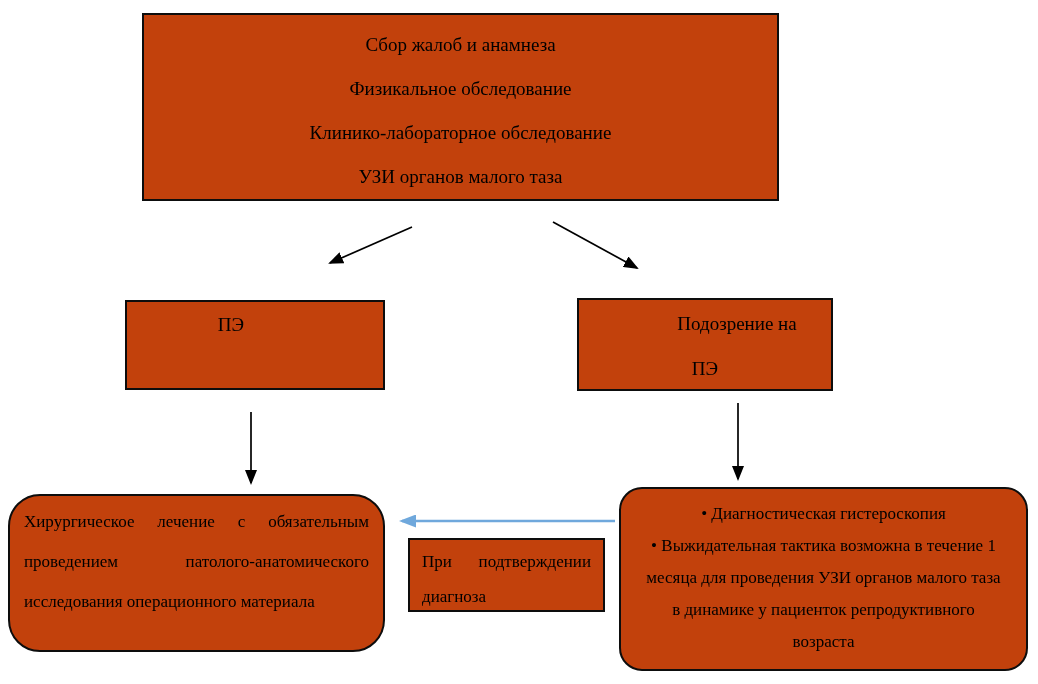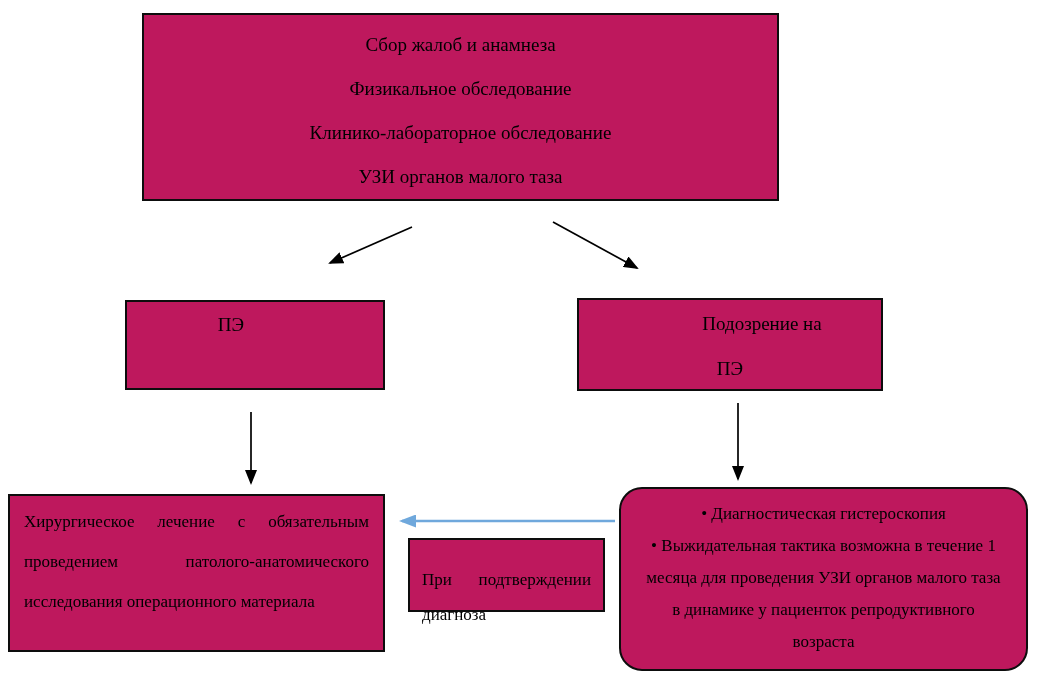--- a/index.html
+++ b/index.html
@@ -8,49 +8,49 @@
     width: 1038px;
     height: 684px;
     background: #ffffff;
     font-family: "Liberation Serif", serif;
     color: #000000;
     overflow: hidden;
   }
   .box {
     position: absolute;
     box-sizing: border-box;
-    background: #be185d;
+    background: #c2410c;
     border: 2px solid #0d0d0d;
   }
   .pre { white-space: pre-line; }
 
   #top-box {
     left: 142px; top: 13px; width: 637px; height: 188px;
     font-size: 19px; line-height: 44px;
     text-align: center; padding-top: 8px;
   }
   #pe-box {
     left: 125px; top: 300px; width: 260px; height: 90px;
     font-size: 19px; line-height: 30px;
     text-align: center; padding-top: 8px; text-indent: -48px;
   }
   #suspicion-box {
-    left: 577px; top: 298px; width: 306px; height: 93px;
+    left: 577px; top: 298px; width: 256px; height: 93px;
     font-size: 19px; line-height: 45px;
     text-align: center; text-indent: 64px; padding-top: 1px;
   }
   #surgery-box {
     left: 8px; top: 494px; width: 377px; height: 158px;
     font-size: 17px; line-height: 40px;
-    text-align: justify; padding: 6px 14px 0 14px;
+    text-align: justify; padding: 6px 14px 0 14px; border-radius: 32px;
   }
   #confirm-box {
     left: 408px; top: 538px; width: 197px; height: 74px;
     font-size: 17px; line-height: 35px;
-    text-align: justify; padding: 22px 12px 0 12px;
+    text-align: justify; padding: 4px 12px 0 12px;
   }
   #hystero-box {
     left: 619px; top: 487px; width: 409px; height: 184px;
     font-size: 17px; line-height: 32px;
     text-align: center; padding: 9px 10px 0 10px; border-radius: 23px;
   }
   #arrow-layer {
     position: absolute; left: 0; top: 0;
     width: 1038px; height: 684px;
     pointer-events: none;

